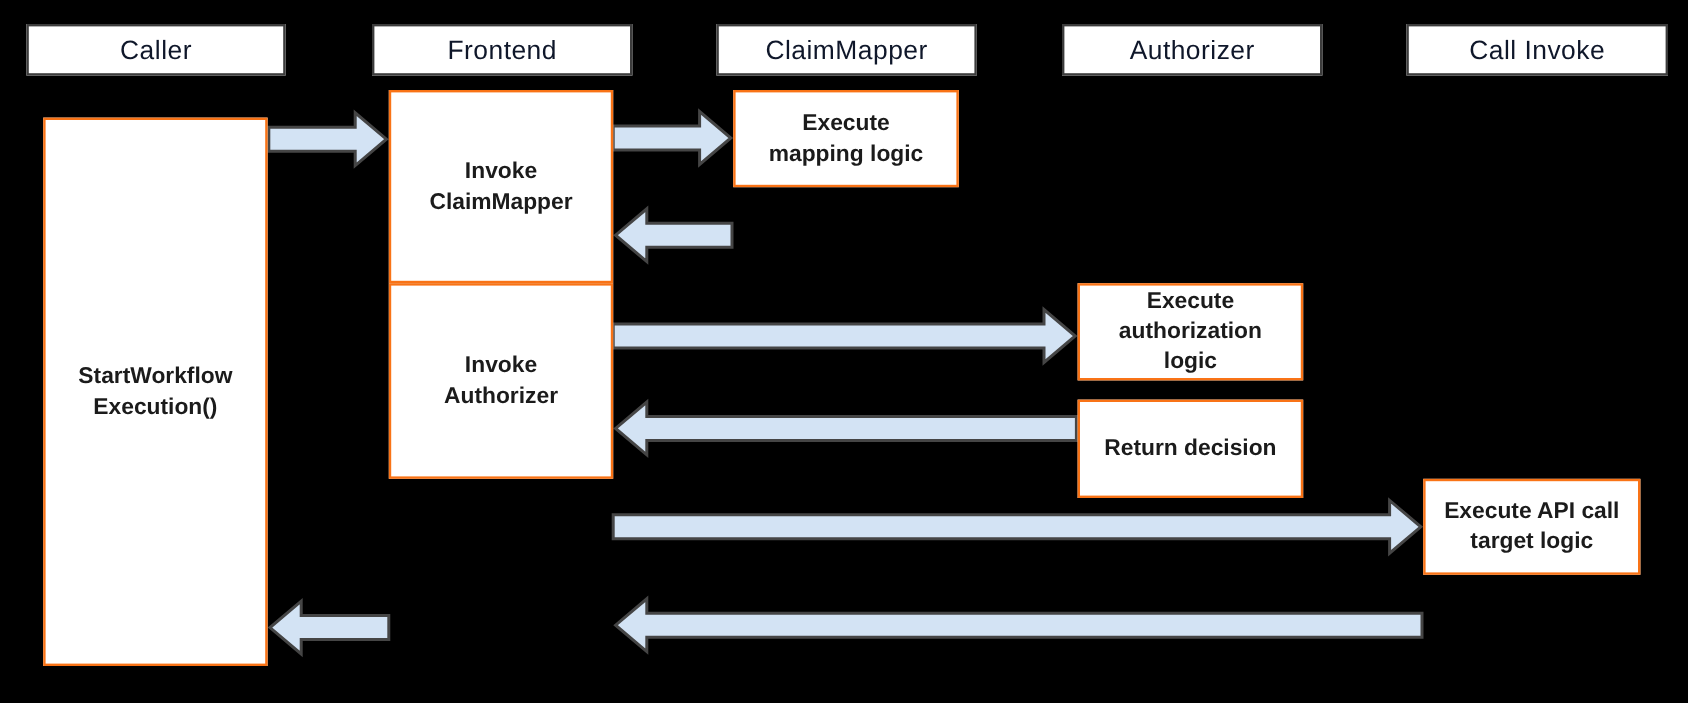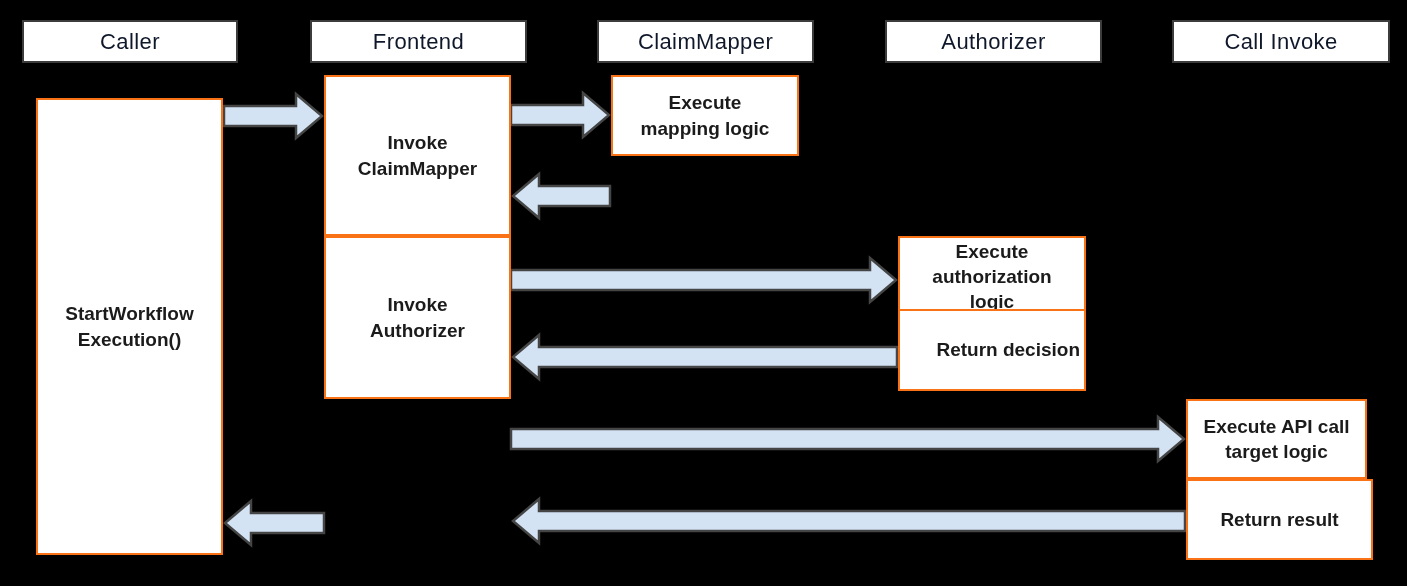--- a/index.html
+++ b/index.html
@@ -104,25 +104,22 @@
   <div class="box" style="left:611px; top:75px;  width:188px; height:81px;">
     <span class="label">Execute
 mapping logic</span>
   </div>
 
   <div class="box" style="left:898px; top:236px; width:188px; height:81px;">
     <span class="label">Execute
 authorization
 logic</span>
   </div>
-  <div class="box" style="left:898px; top:309px; width:188px; height:82px;justify-content:flex-end;">
+  <div class="box" style="left:898px; top:333px; width:188px; height:82px;">
     <span class="label">Return decision</span>
   </div>
 
   <div class="box" style="left:1186px; top:399px; width:181px; height:80px;">
     <span class="label">Execute API call
 target logic</span>
   </div>
-  <div class="box" style="left:1186px; top:479px; width:187px; height:81px;">
-    <span class="label">Return result</span>
-  </div>
 
 </div>
 
 </body></html>

